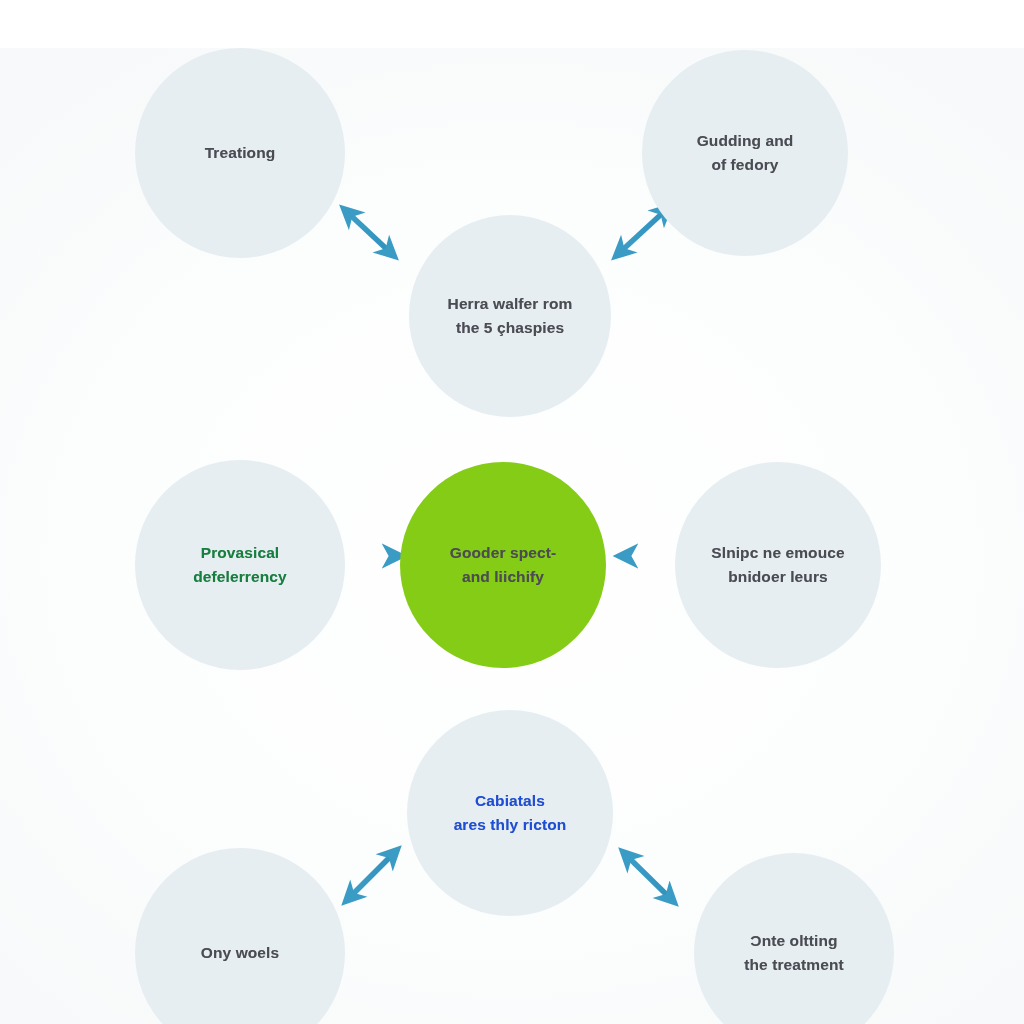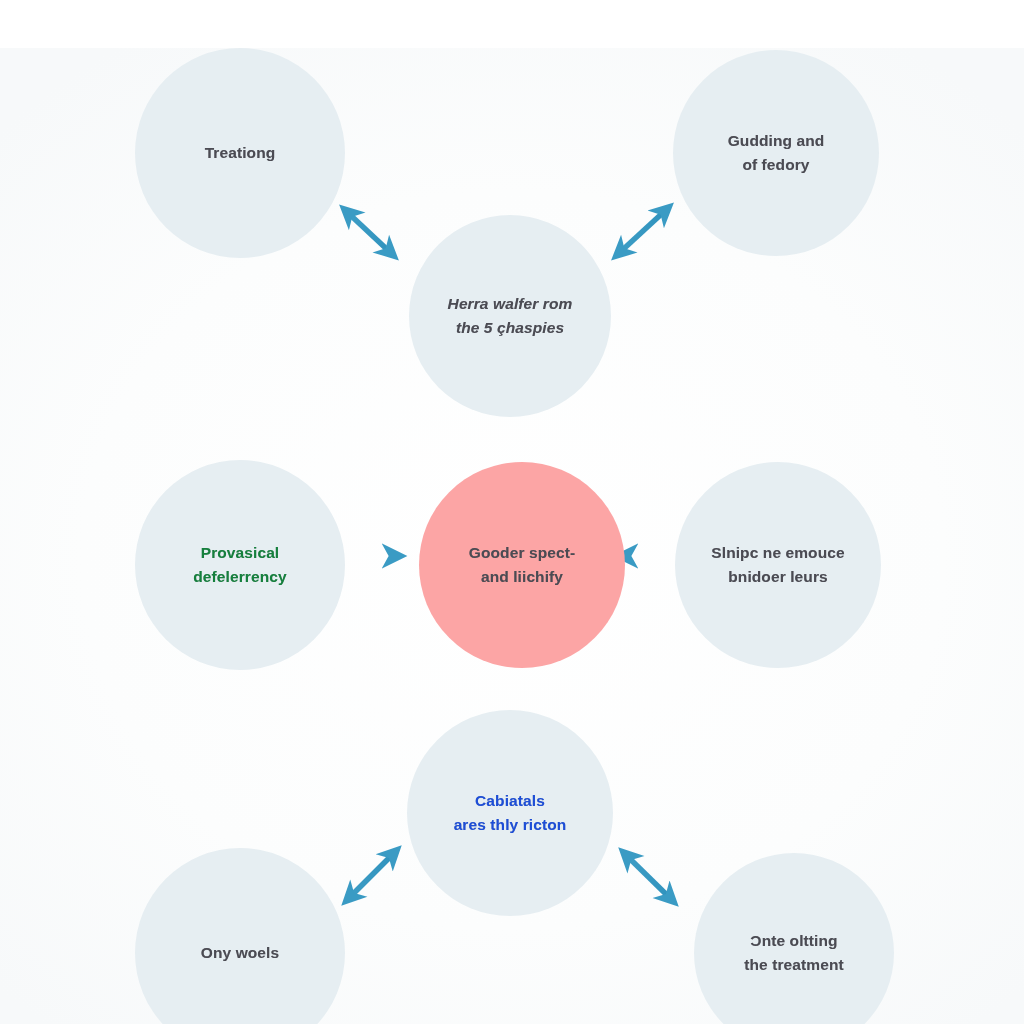--- a/index.html
+++ b/index.html
@@ -96,35 +96,35 @@
     <g>
       <line x1="624" y1="805" x2="673" y2="853" stroke="url(#shaft-grad)" stroke-width="5.4" stroke-linecap="butt" marker-start="url(#head-back)" marker-end="url(#head-fwd)"></line>
     </g>
   </svg>
 
   <div class="node" style="left: 135px; top: 0px; width: 210px; height: 210px; background: rgb(230, 238, 242);">
     <span class="node-label" style="color: rgb(75, 75, 83);">Treationg</span>
   </div>
 
   <div class="node" style="left: 409px; top: 167px; width: 202px; height: 202px; background: rgb(230, 238, 242);">
-    <span class="node-label" style="color: rgb(75, 75, 83); font-style: italic;">Herra walfer rom
+    <span class="node-label" style="color: rgb(75, 75, 83);">Herra walfer rom
 the 5 çhaspies</span>
   </div>
 
-  <div class="node" style="left: 673px; top: 2px; width: 206px; height: 206px; background: rgb(230, 238, 242);">
+  <div class="node" style="left: 642px; top: 2px; width: 206px; height: 206px; background: rgb(230, 238, 242);">
     <span class="node-label" style="color: rgb(75, 75, 83);">Gudding and
 of fedory</span>
   </div>
 
   <div class="node" style="left: 135px; top: 412px; width: 210px; height: 210px; background: rgb(230, 238, 242);">
     <span class="node-label" style="color: #15803d;">Provasical
 defelerrency</span>
   </div>
 
-  <div class="node" style="left: 419px; top: 414px; width: 206px; height: 206px; background: #fca5a5;">
+  <div class="node" style="left: 400px; top: 414px; width: 206px; height: 206px; background: #84cc16;">
     <span class="node-label" style="color: rgb(75, 75, 83);">Gooder spect-
 and liichify</span>
   </div>
 
   <div class="node" style="left: 675px; top: 414px; width: 206px; height: 206px; background: rgb(230, 238, 242);">
     <span class="node-label" style="color: rgb(75, 75, 83);">Slnipc ne emouce
 bnidoer leurs</span>
   </div>
 
   <div class="node" style="left: 407px; top: 662px; width: 206px; height: 206px; background: rgb(230, 238, 242);">

